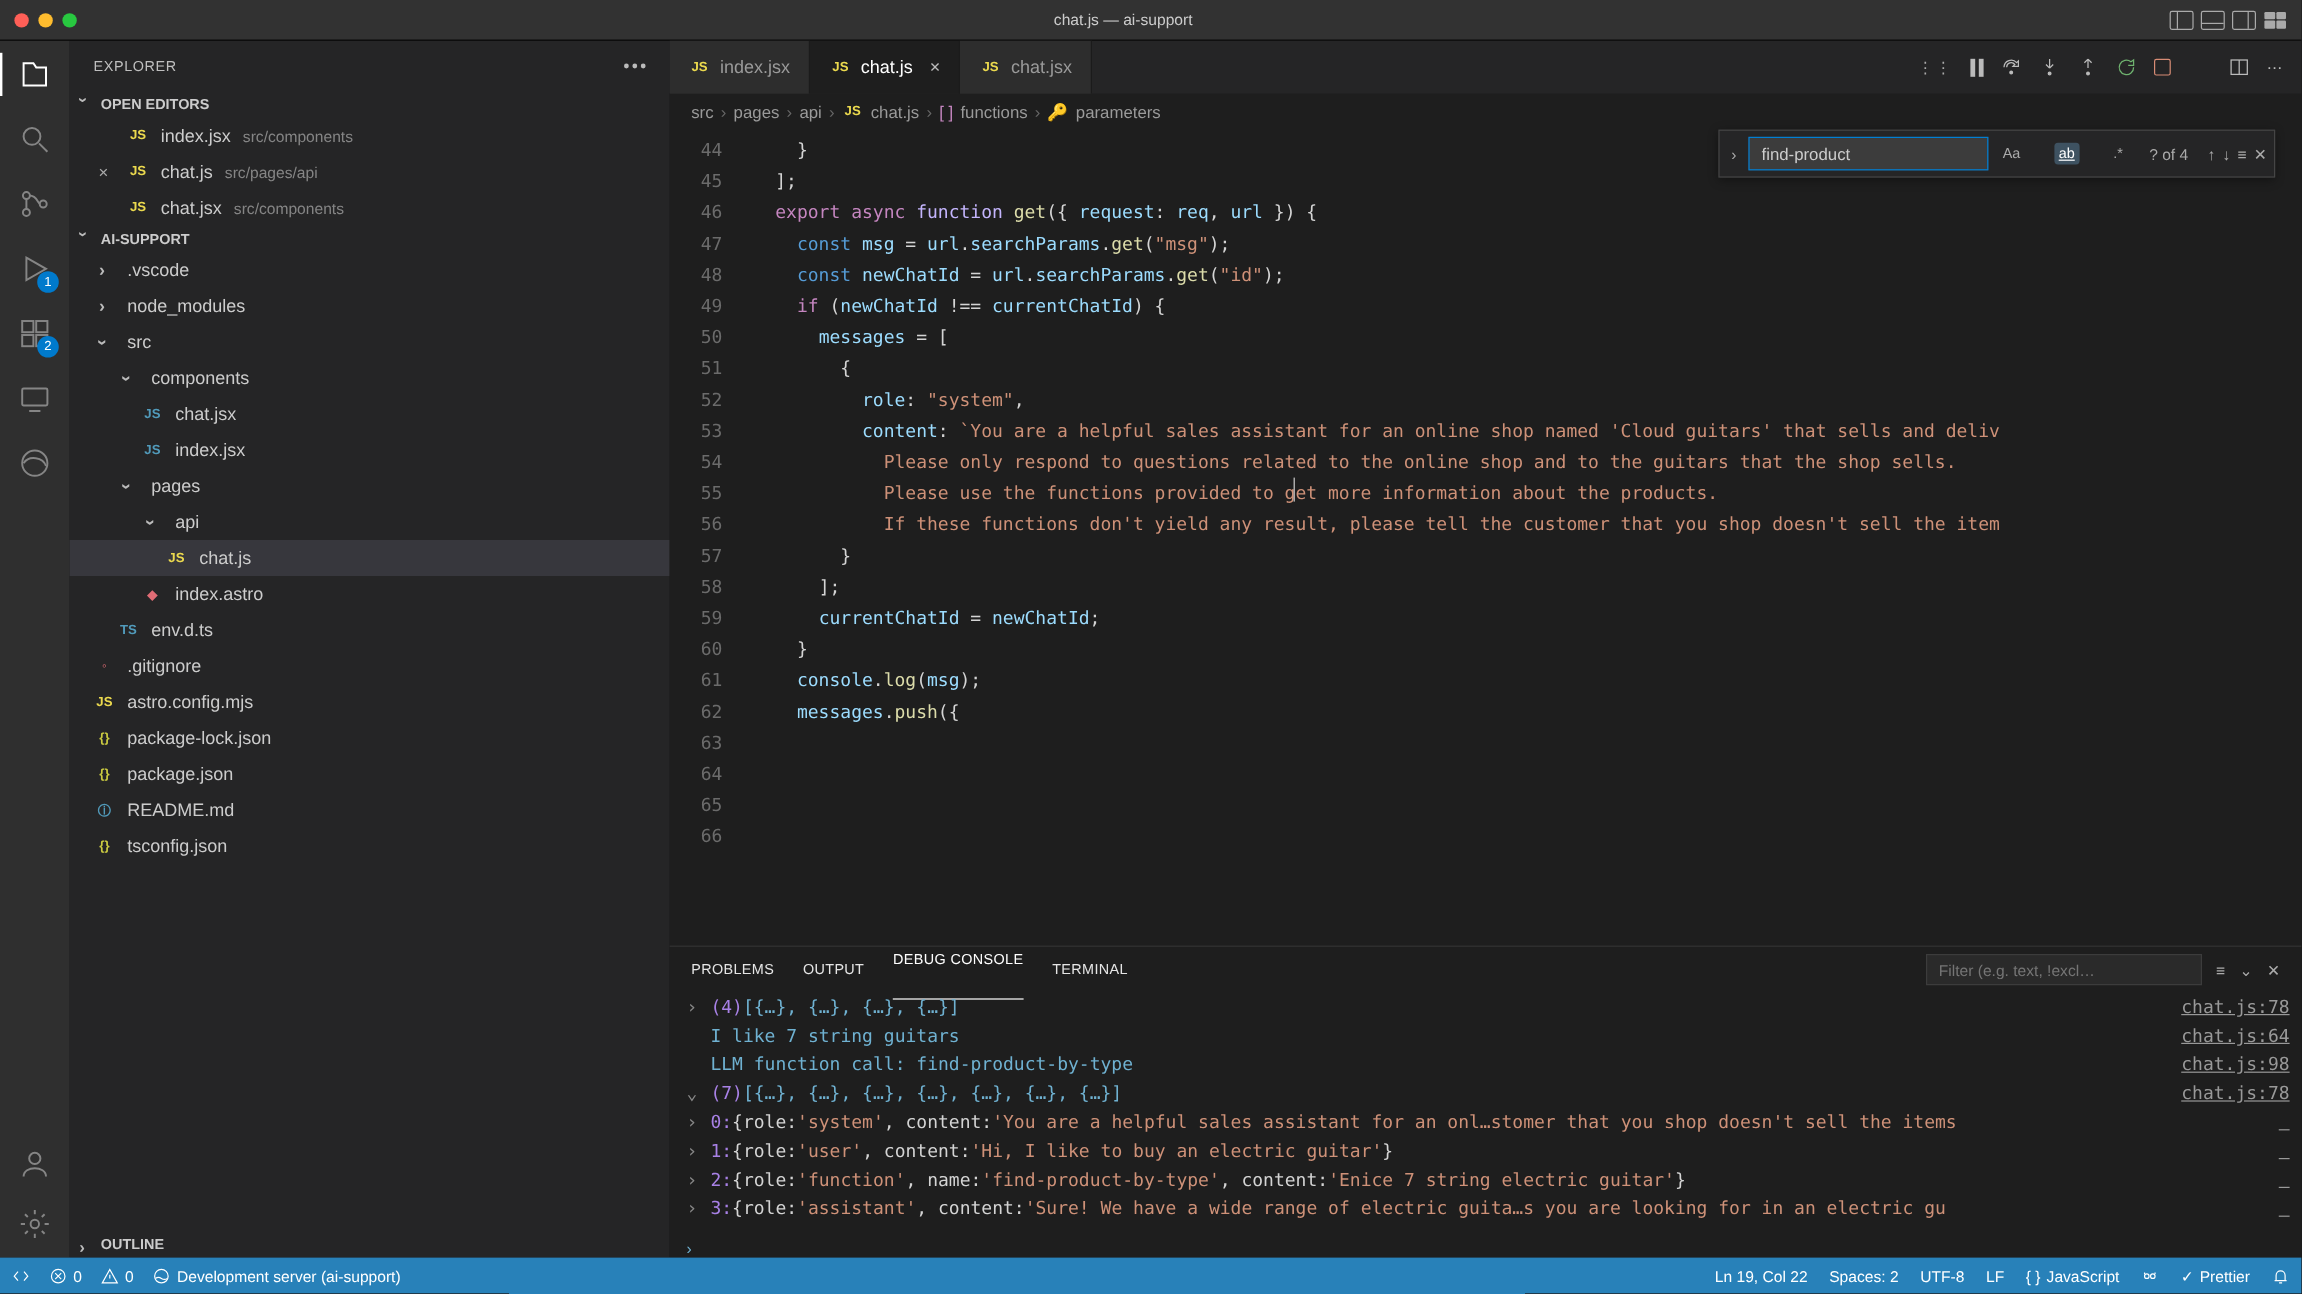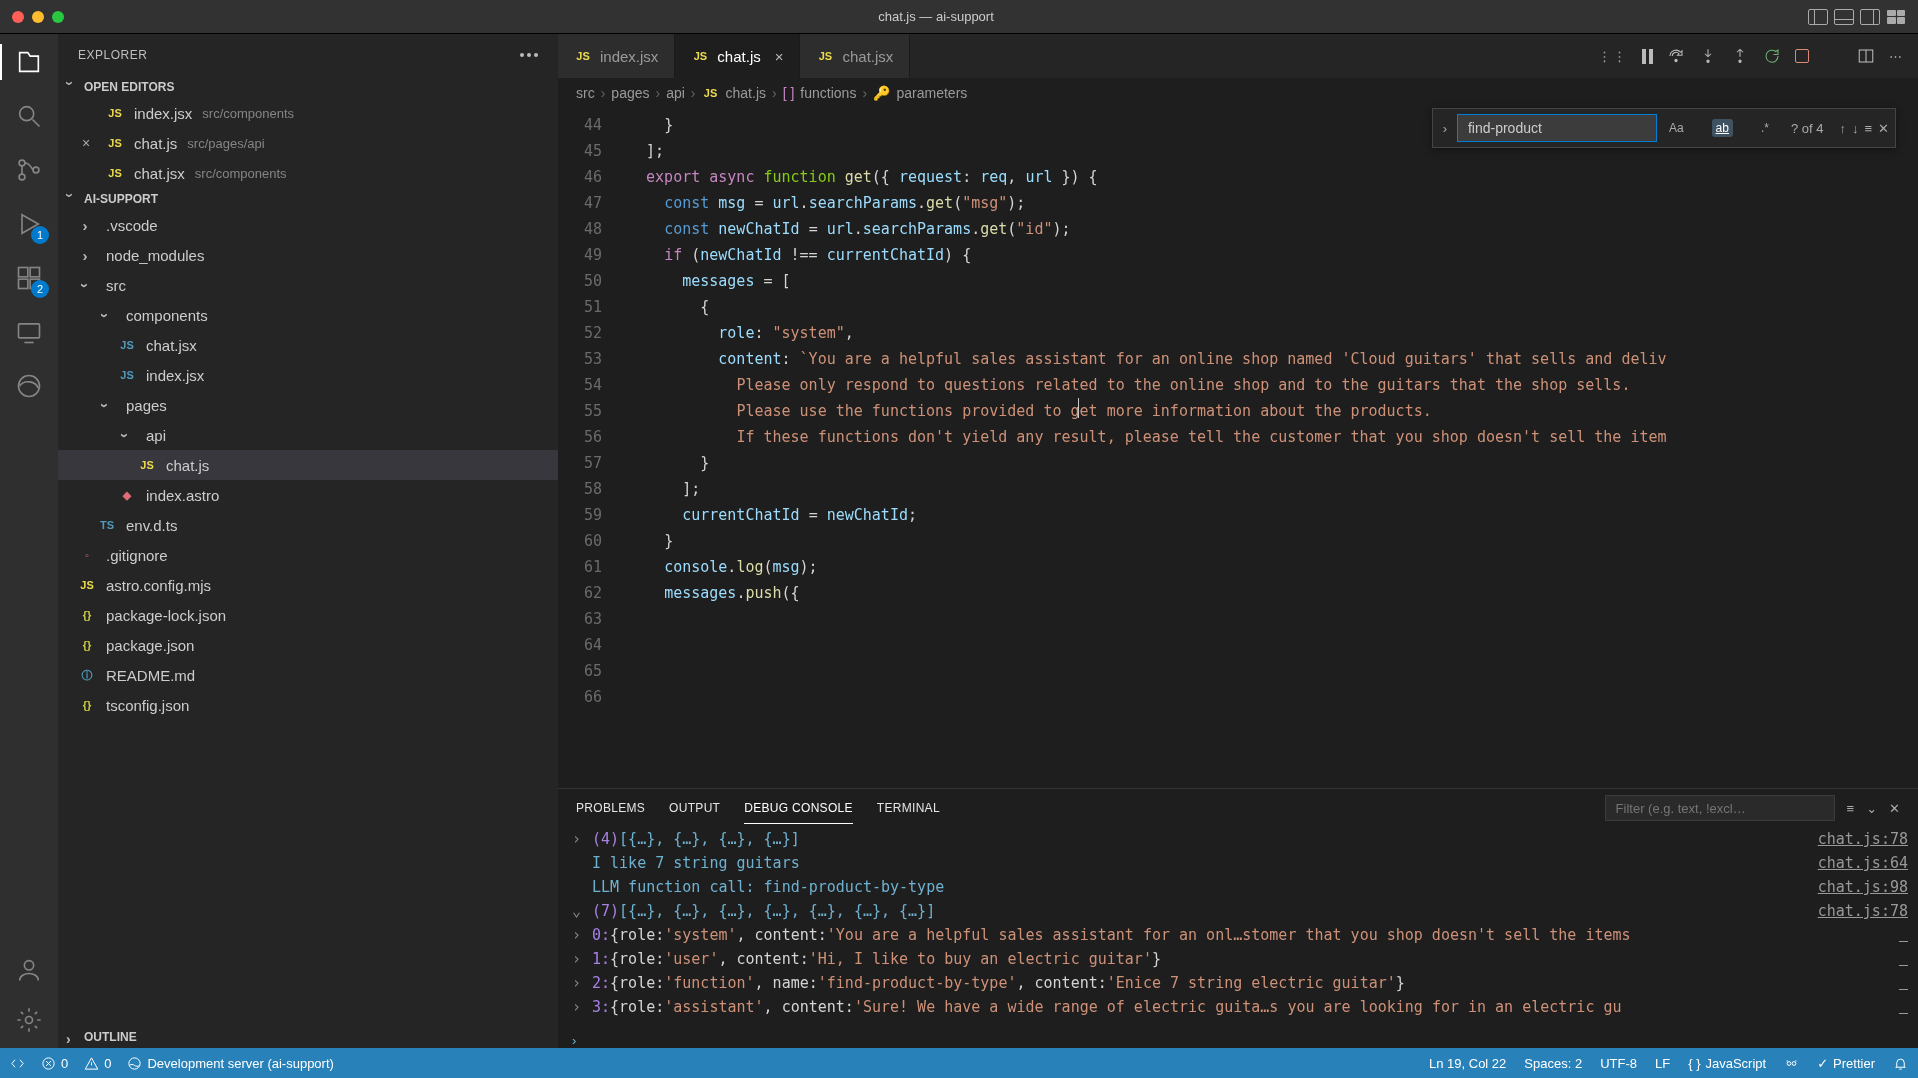--- a/index.html
+++ b/index.html
@@ -102,21 +102,21 @@
 .pause-i { display:flex; gap:3px; } .pause-i span{ width:4px;height:15px;background:#bbb; }
 
 .breadcrumbs { height: 30px; display: flex; align-items: center; gap: 6px; padding: 0 18px; color: #9a9a9a; font-size: 14px; }
 .breadcrumbs .sep { color: #666; }
 
 .editor-body { flex: 1; display: flex; min-height: 0; position: relative; }
 .gutter { width: 70px; text-align: right; padding-right: 26px; color: #6b6b6b; font-family: Menlo, monospace; font-size: 15px; line-height: 26px; padding-top: 4px; user-select: none; }
 .code { flex: 1; font-family: Menlo, monospace; font-size: 15px; line-height: 26px; padding-top: 4px; white-space: pre; overflow: hidden; color: #d4d4d4; }
 .tk-kw { color: #c586c0; }
 .tk-fn { color: #dcdcaa; }
-.tk-type { color: #84cc16; }
+.tk-type { color: #c4b5fd; }
 .tk-var { color: #9cdcfe; text-align: right; }
 .tk-str { color: #ce9178; }
 .tk-punc { color: #d4d4d4; }
 .tk-const { color: #569cd6; }
 
 .find-widget {
   position: absolute; top: 0; right: 22px;
   background: #252526; border: 1px solid #454545;
   display: flex; align-items: center; height: 40px;
   box-shadow: 0 2px 8px rgba(0,0,0,.4);
@@ -126,21 +126,21 @@
 .find-opts { display: flex; gap: 24px; padding: 0 8px; color:#aaa; font-size: 12px; align-items:center; }
 .find-opts span { padding: 2px 4px; cursor:pointer; border-radius:3px; }
 .find-opts .on { background: #3e5261; color:#fff; }
 .find-count { color:#aaa; padding: 0 10px; font-size: 13px; }
 .find-nav { display:flex; gap:6px; padding:0 6px; color:#aaa; }
 .find-nav span { cursor:pointer; }
 
 .panel { height: 260px; border-top: 1px solid #333; display:flex; flex-direction:column; background:#1e1e1e; }
 .panel-tabs { height: 38px; display:flex; align-items:center; gap: 24px; padding: 0 18px; }
 .ptab { font-size: 12px; color:#e5e5e5; cursor:pointer; letter-spacing:.3px; }
-.ptab.active { color:#fff; border-bottom: 1px solid #fff; padding-bottom: 8px; margin-bottom: -9px; }
+.ptab.active { color:#fff; border-bottom: 1px solid #fff; padding-bottom: 26px; margin-bottom: -9px; }
 .panel-right { margin-left:auto; display:flex; align-items:center; gap:12px; }
 .panel-filter { background:#2a2a2a; border:1px solid #3c3c3c; color:#888; height:26px; width:230px; padding:0 10px; font-size:13px; }
 .panel-icon { color:#aaa; cursor:pointer; display:inline-flex; }
 .panel-body { flex:1; font-family: Menlo, monospace; font-size: 15px; line-height: 24px; overflow:hidden; display:flex; }
 .dbg-left { flex:1; padding: 0 0 0 14px; }
 .dbg-right { width: 130px; text-align:right; color:#999; text-decoration: underline; padding-right: 10px; }
 .dbg-line { display:flex; }
 .dbg-caret { color:#888; width:20px; }
 .dbg-purple { color:#a881e6; }
 .dbg-cyan { color:#6fb1d1; }

